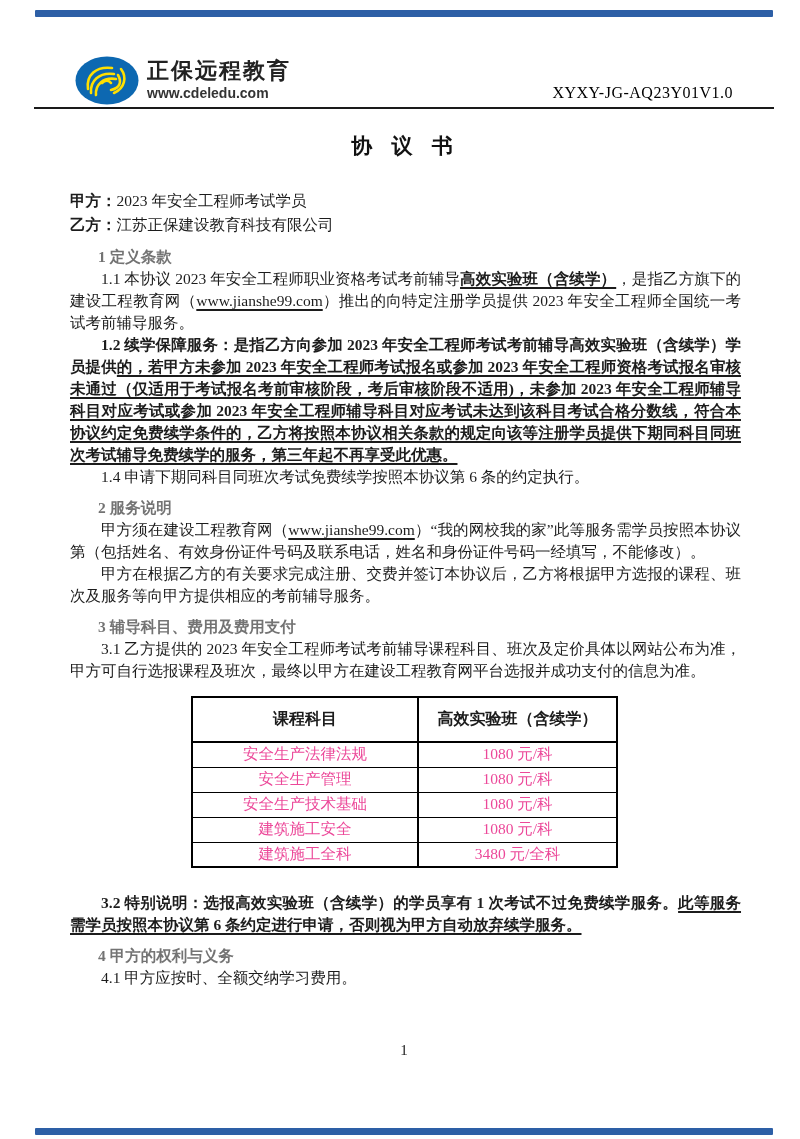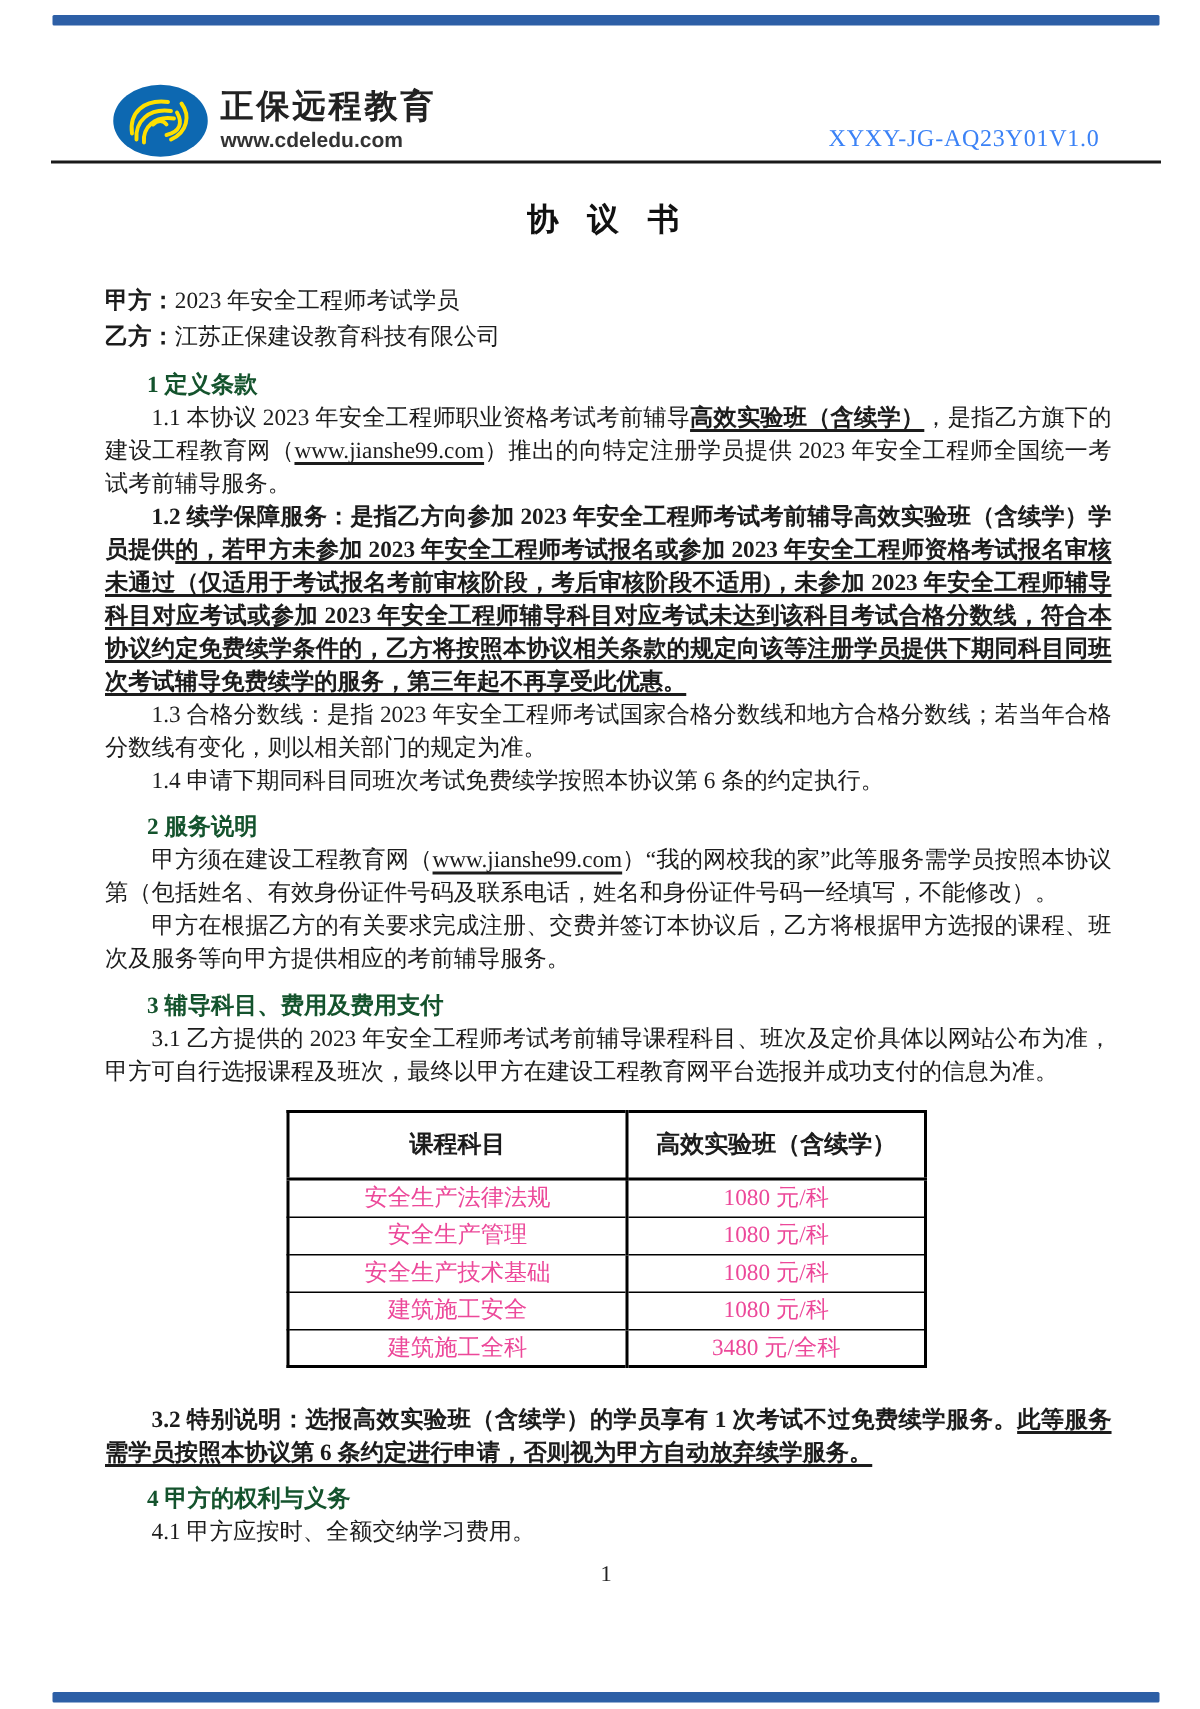--- a/index.html
+++ b/index.html
@@ -12,33 +12,33 @@
   }
   .deco-bar { position:absolute; left:31px; width:738px; height:7px; background:#2d5fa6; border-radius:1px; }
   .deco-bar.top { top:10px; }
   .deco-bar.bottom { top:1128px; }
 
   .hdr { position:absolute; top:0; left:0; width:100%; height:109px; }
   .logo { position:absolute; left:71px; top:56px; width:64px; height:49px; }
   .brand { position:absolute; left:143px; top:58px; font-family:"Liberation Sans","DejaVu Sans",sans-serif; }
   .brand-name { font-size:22px; font-weight:bold; color:#222; letter-spacing:2px; line-height:26px; }
   .brand-url { font-size:14px; font-weight:bold; color:#333; line-height:18px; }
-  .doc-code { position:absolute; right:63px; top:84px; font-size:16px; color:#3b82f6; letter-spacing:0.5px; }
+  .doc-code { position:absolute; right:63px; top:84px; font-size:16px; color:#000000; letter-spacing:0.5px; }
   .hdr-rule { position:absolute; left:30px; top:107px; width:740px; height:2px; background:#1a1a1a; }
 
   main { position:absolute; top:109px; left:0; width:800px; padding:22px 63px 0 66px; }
   .doc-title { text-align:center; font-size:21px; font-weight:bold; letter-spacing:7px; line-height:30px; color:#111; }
 
   .parties { margin-top:28px; }
   .party { font-size:15.5px; line-height:24px; }
   .party .lbl { font-weight:bold; }
 
   p.body { font-size:15.5px; line-height:22px; text-align:justify; text-indent:2em; }
   .gap-lg { margin-top:20px; }
-  h2.sec { font-size:15.5px; font-weight:bold; line-height:22px; margin:9px 0 0 28px; color:#14532d; }
+  h2.sec { font-size:15.5px; font-weight:bold; line-height:22px; margin:9px 0 0 28px; color:#737373; }
   .b { font-weight:bold; }
   .u { text-decoration:underline; text-underline-offset:3px; text-decoration-thickness:1.5px; }
 
   table.price { border-collapse:collapse; margin:14px 0 0 121px; width:427px;
     border:2px solid #000; table-layout:fixed; }
   table.price th, table.price td { border:1px solid #000; text-align:center; vertical-align:middle;margin-left:31px; }
   table.price th { height:45px; font-size:16px; font-weight:bold; border-bottom:2px solid #000; }
   table.price td { height:25px; font-size:15.5px; color:#ec4899; }
   table.price th:first-child, table.price td:first-child { border-right:2px solid #000; width:226px; }
 
@@ -81,21 +81,20 @@
       </div>
       <div class="party">
         <span class="lbl">乙方：</span><span>江苏正保建设教育科技有限公司</span>
       </div>
     </div>
 
 
     <h2 class="sec">1 定义条款</h2>
     <p class="body"><span>1.1 本协议 2023 年安全工程师职业资格考试考前辅导</span><span class="b u">高效实验班（含续学）</span><span>，是指乙方旗下的建设工程教育网（</span><span class="u">www.jianshe99.com</span><span>）推出的向特定注册学员提供 2023 年安全工程师全国统一考试考前辅导服务。</span></p>
     <p class="body"><span class="b">1.2 续学保障服务：是指乙方向参加 2023 年安全工程师考试考前辅导高效实验班（含续学）学员提供</span><span class="b u">的，若甲方未参加 2023 年安全工程师考试报名或参加 2023 年安全工程师资格考试报名审核未通过（仅适用于考试报名考前审核阶段，考后审核阶段不适用)，未参加 2023 年安全工程师辅导科目对应考试或参加 2023 年安全工程师辅导科目对应考试未达到该科目考试合格分数线，符合本协议约定免费续学条件的，乙方将按照本协议相关条款的规定向该等注册学员提供下期同科目同班次考试辅导免费续学的服务，第三年起不再享受此优惠。</span></p>
-    <p class="body"><span>1.3 合格分数线：是指 2023 年安全工程师考试国家合格分数线和地方合格分数线；若当年合格分数线有变化，则以相关部门的规定为准。</span></p>
     <p class="body"><span>1.4 申请下期同科目同班次考试免费续学按照本协议第 6 条的约定执行。</span></p>
 
     <h2 class="sec">2 服务说明</h2>
     <p class="body"><span>甲方须在建设工程教育网（</span><span class="u">www.jianshe99.com</span><span>）“我的网校我的家”此等服务需学员按照本协议第（包括姓名、有效身份证件号码及联系电话，姓名和身份证件号码一经填写，不能修改）。</span></p>
     <p class="body"><span>甲方在根据乙方的有关要求完成注册、交费并签订本协议后，乙方将根据甲方选报的课程、班次及服务等向甲方提供相应的考前辅导服务。</span></p>
 
     <h2 class="sec">3 辅导科目、费用及费用支付</h2>
     <p class="body"><span>3.1 乙方提供的 2023 年安全工程师考试考前辅导课程科目、班次及定价具体以网站公布为准，甲方可自行选报课程及班次，最终以甲方在建设工程教育网平台选报并成功支付的信息为准。</span></p>
 
     <table class="price">

